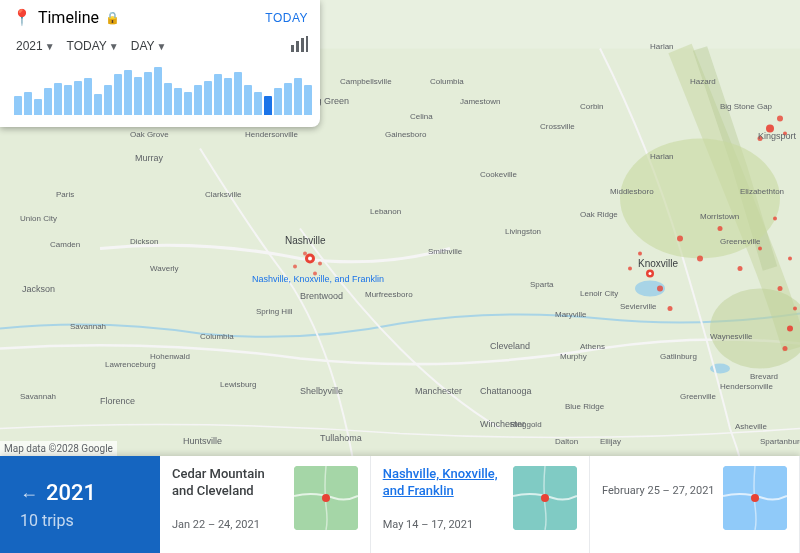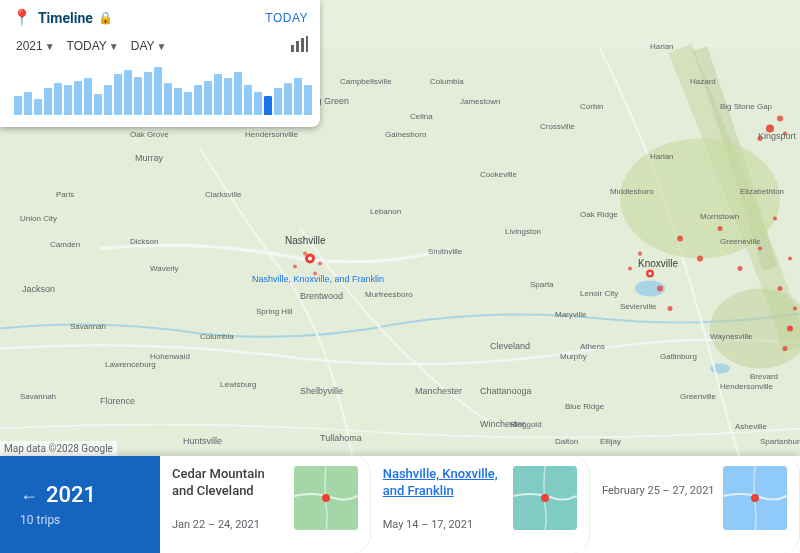--- a/index.html
+++ b/index.html
@@ -45,23 +45,23 @@
       align-items: center;
       gap: 6px;
     }
 
     .pin-icon {
       color: #e84335;
       font-size: 16px;
     }
 
     .timeline-title {
-      font-size: 14px;
-      font-weight: 700;
-      color: #0c4a6e;
+      font-size: 16px;
+      font-weight: 400;
+      color: #000000;
     }
 
     .lock-icon {
       font-size: 12px;
       color: #5f6368;
     }
 
     .today-btn {
       font-size: 12px;
       color: #1a73e8;
@@ -163,39 +163,38 @@
     }
 
     .year-label {
       color: white;
       font-size: 22px;
       font-weight: 500;
     }
 
     .trips-count {
       color: rgba(255,255,255,0.75);
-      font-size: 12px;
+      font-size: 16px;
       margin-top: 2px;
     }
 
     .trip-cards-container {
       display: flex;
       flex: 1;
       overflow-x: auto;
     }
 
     .trip-card {
       display: flex;
       min-width: 210px;
       padding: 10px 12px;
       border-right: 1px solid #e8eaed;
       cursor: pointer;
       align-items: flex-start;
       gap: 8px;
-      border-radius: 18px;
     }
 
     .trip-info {
       flex: 1;
     }
 
     .trip-name {
       font-size: 13px;
       font-weight: 500;
       color: #1a73e8;

